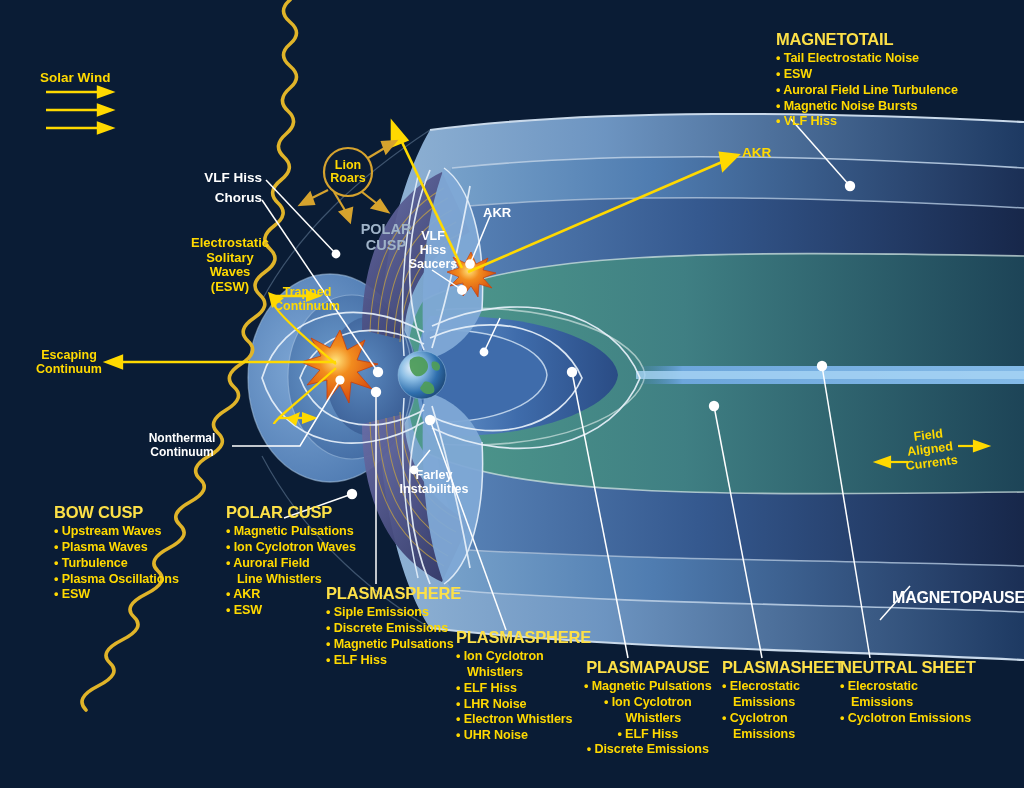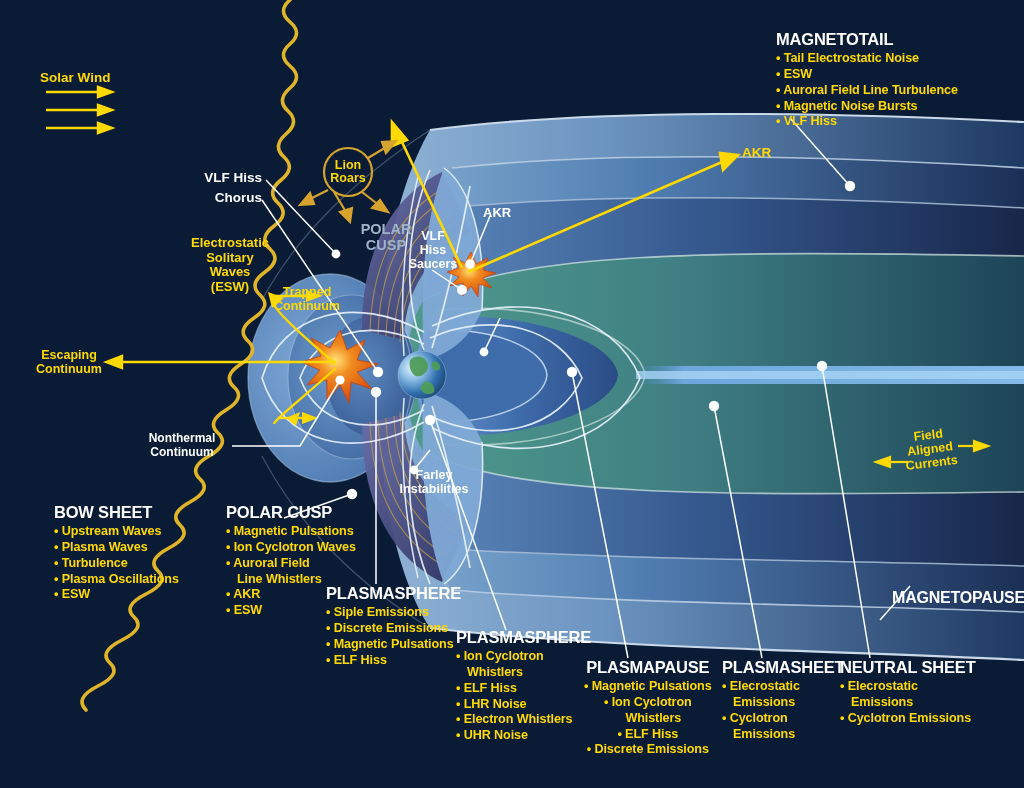--- a/index.html
+++ b/index.html
@@ -6,21 +6,21 @@
   #stage{
     position:relative;width:1024px;height:788px;overflow:hidden;
     background:#0a1c35;
     font-family:"Liberation Sans", sans-serif;
     -webkit-font-smoothing:antialiased;
   }
   #art{position:absolute;left:0;top:0;width:1024px;height:788px;}
   .lbl{position:absolute;line-height:1.12;white-space:pre-line;}
   .grp{position:absolute;}
   .hd{
-    font-weight:bold;font-size:16.5px;color:#ffffff;letter-spacing:-0.2px;
+    font-weight:bold;font-size:16.5px;color:#fde047;letter-spacing:-0.2px;
     margin-bottom:2px;
   }
   .bul{font-weight:bold;font-size:12.6px;color:#ffd900;letter-spacing:-0.1px;}
   .bul div{padding-left:11px;text-indent:-11px;line-height:1.26;}
   .bul div.cont{padding-left:11px;text-indent:0;}
   .ylw{color:#ffd900;font-weight:bold;}
   .wht{color:#ffffff;font-weight:bold;}
   .gry{color:#9fb3c8;font-weight:bold;}
   .ctr{text-align:center;}
   .rgt{text-align:right;}
@@ -308,21 +308,21 @@
     <div class="bul">
       <div>• <span>Tail Electrostatic Noise</span></div>
       <div>• <span>ESW</span></div>
       <div>• <span>Auroral Field Line Turbulence</span></div>
       <div>• <span>Magnetic Noise Bursts</span></div>
       <div>• <span>VLF Hiss</span></div>
     </div>
   </div>
 
   <div class="grp" style="left:54px;top:503px;">
-    <div class="hd">BOW SHEET</div>
+    <div class="hd">BOW CUSP</div>
     <div class="bul">
       <div>• <span>Upstream Waves</span></div>
       <div>• <span>Plasma Waves</span></div>
       <div>• <span>Turbulence</span></div>
       <div>• <span>Plasma Oscillations</span></div>
       <div>• <span>ESW</span></div>
     </div>
   </div>
 
   <div class="grp" style="left:226px;top:503px;">

